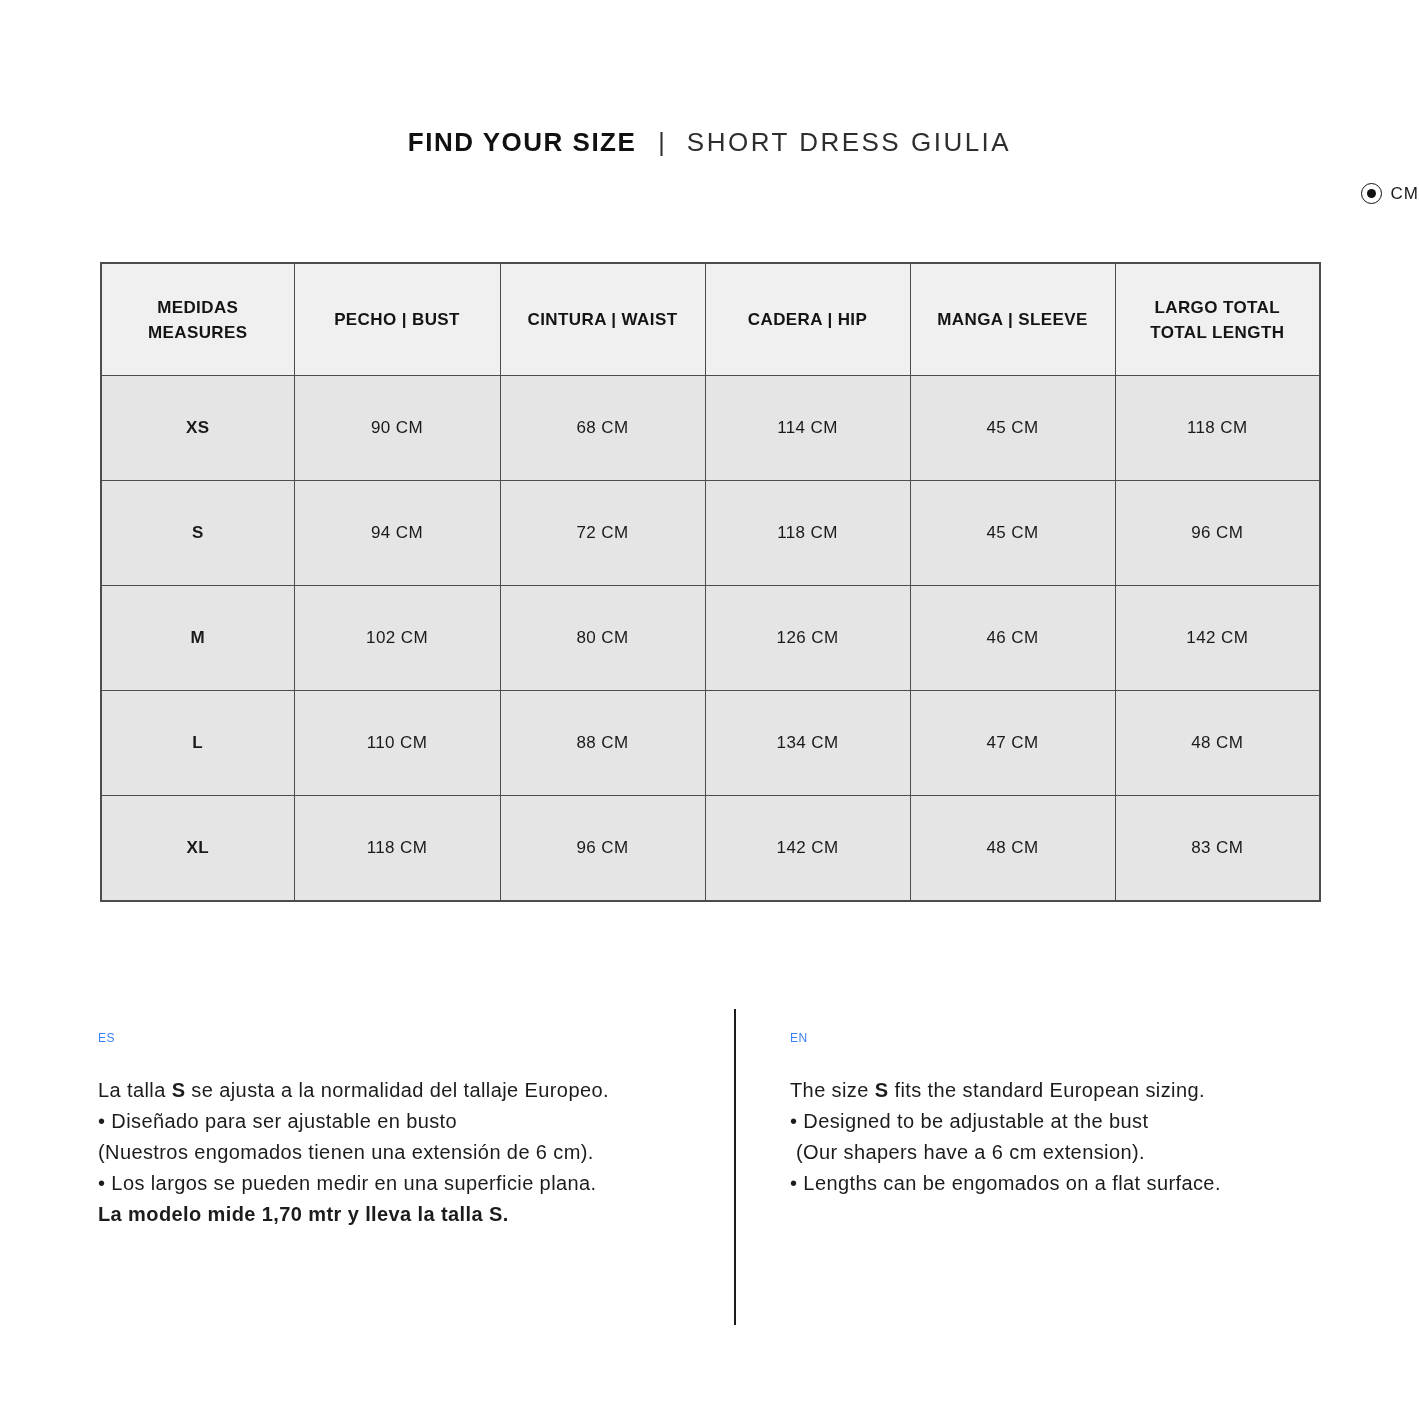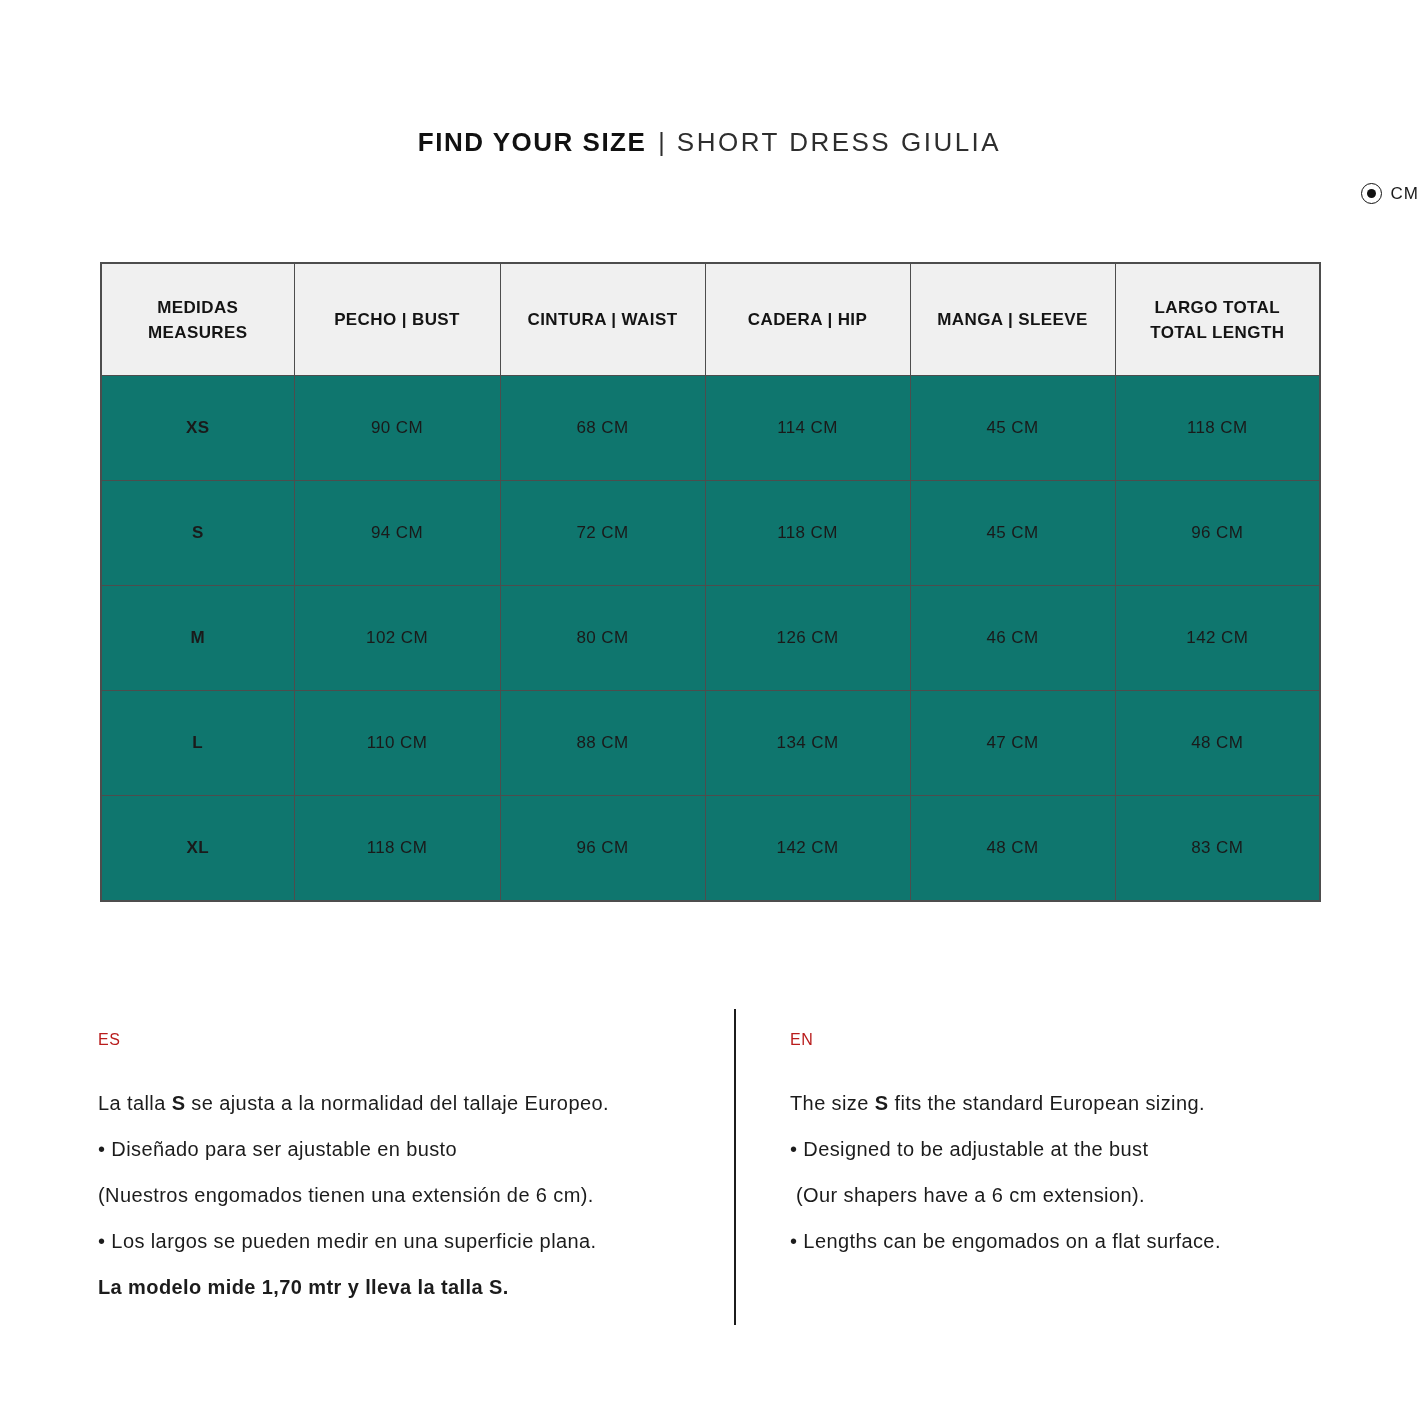--- a/index.html
+++ b/index.html
@@ -13,21 +13,21 @@
     color: #1a1a1a;
     position: relative;
   }
   .page { position: absolute; inset: 0; }
 
   
   .title-row {
     position: absolute;
     top: 127px; left: 0; width: 100%;
     display: flex; justify-content: center; align-items: baseline;
-    gap: 12px;
+    gap: 22px;
     white-space: nowrap;
   }
   .title-main { font-size: 26px; font-weight: 700; letter-spacing: 1.5px; color: #111; }
   .title-sep  { font-size: 25px; font-weight: 300; color: #2e2e2e; }
   .title-sub  { font-size: 26px; font-weight: 300; letter-spacing: 2.5px; color: #2e2e2e; }
 
   
   .unit-row {
     position: absolute;
     top: 183px; left: 0; width: 100%;
@@ -67,45 +67,44 @@
     font-size: 17px;
     font-weight: 700;
     letter-spacing: 0.4px;
     line-height: 25px;
     color: #141414;
   }
   .size-table tbody td {
     height: 104px;
     font-size: 17px;
     letter-spacing: 0.4px;
-    background: #0f766e;
+    background: #e5e5e5;
   }
   .size-cell { font-weight: 700; }
   .hdr-left { display: inline-block; text-align: center; }
 
   
   .note {
     position: absolute;
     top: 1031px;
   }
   .note-es { left: 98px;  width: 610px; }
   .note-en { left: 790px; width: 580px; }
   .note-label {
-    font-size: 16px;
+    font-size: 12px;
     letter-spacing: 0.6px;
-    margin-bottom: 39px;
-    color: #b91c1c;
+    margin-bottom: 30px;
+    color: #3b82f6;
   }
   .note-line {
     font-size: 20px;
     line-height: 31px;
     letter-spacing: 0.4px;
     white-space: pre-wrap;
     color: #1c1c1c;
-    margin-top: 15px;
   }
   .bold { font-weight: 700; }
 
   .divider {
     position: absolute;
     left: 734px; top: 1009px;
     width: 2px; height: 316px;
     background: #1c1c1c;
   }
 </style>

